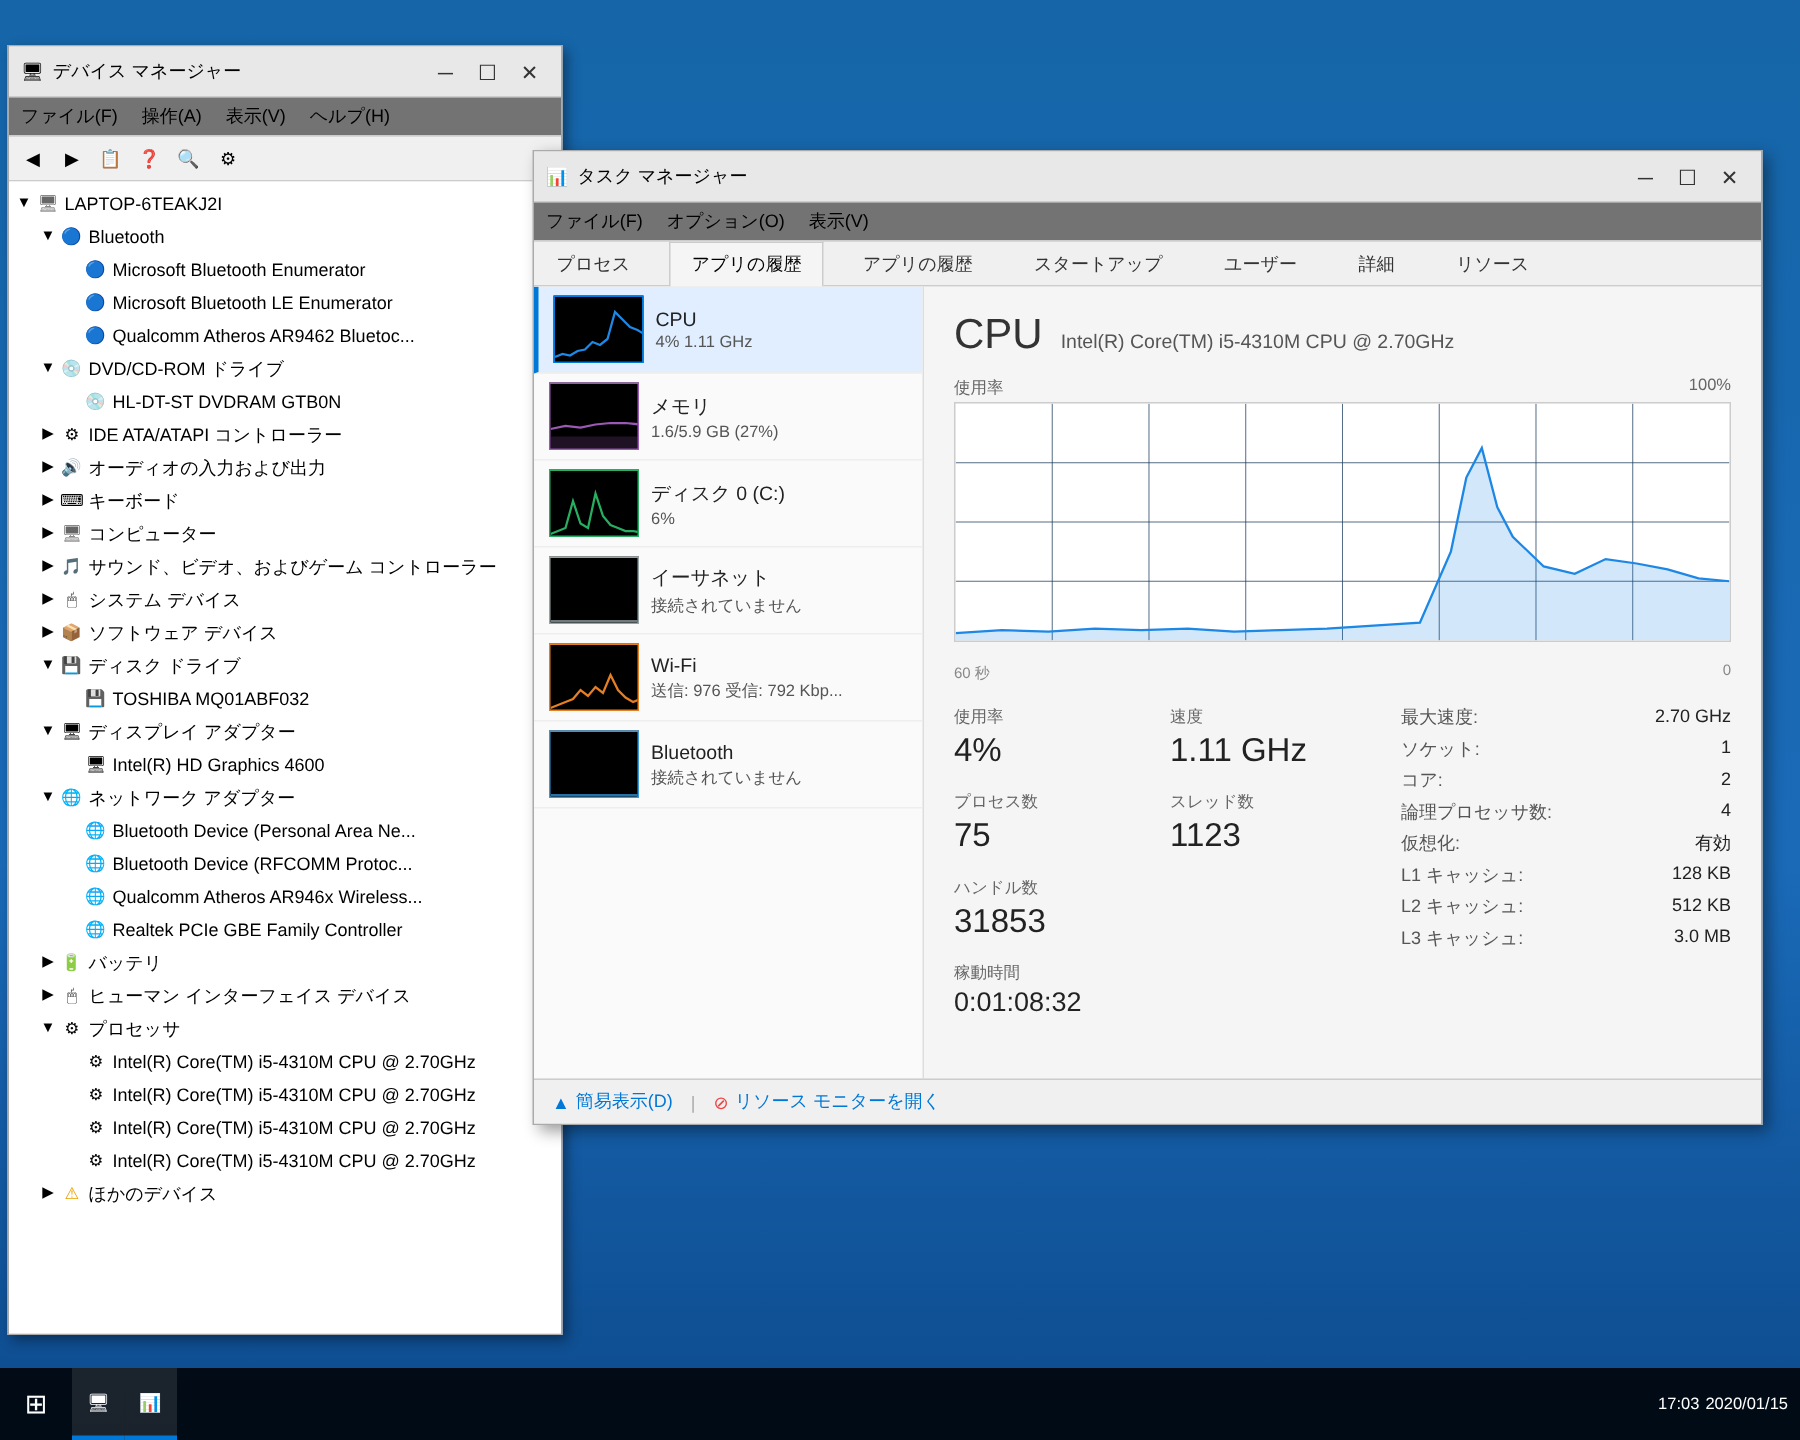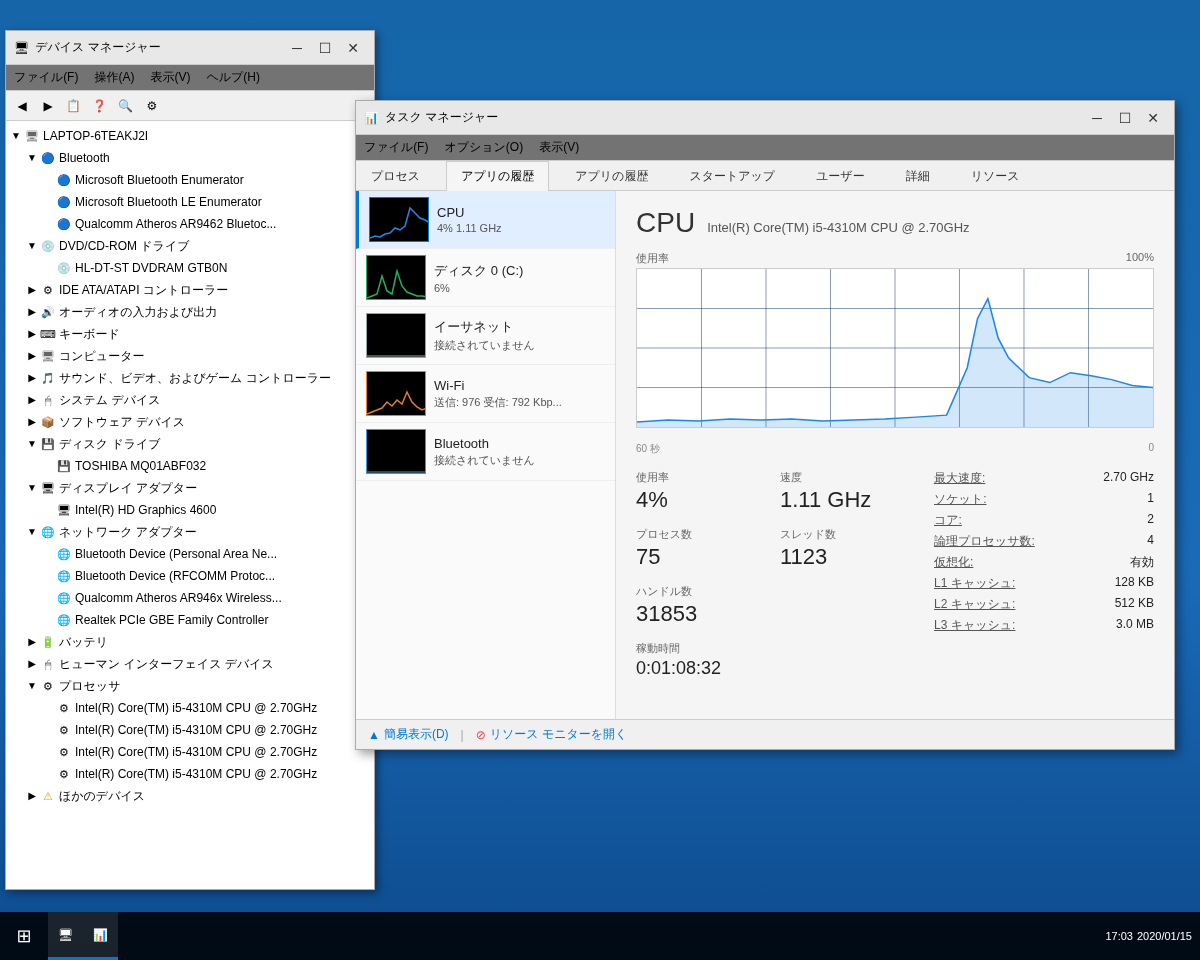--- a/index.html
+++ b/index.html
@@ -276,21 +276,21 @@
     .stat-label { font-size: 11px; color: #666; }
     .stat-value { font-size: 22px; font-weight: 300; color: #222; }
 
     .right-stat-row {
       display: flex;
       justify-content: space-between;
       margin-bottom: 4px;
       gap: 10px;
     }
 
-    .right-stat-label { color: #555; text-decoration: underline; }
+    .right-stat-label { color: #555; }
     .right-stat-value { color: #222; font-weight: 500; }
 
     .tm-footer {
       border-top: 1px solid #ccc;
       padding: 6px 12px;
       display: flex;
       align-items: center;
       gap: 12px;
       background: #f0f0f0;
       font-size: 12px;
@@ -677,20 +677,32 @@
             <svg width="60" height="45" viewBox="0 0 60 45">
               <polyline points="0,40 5,38 10,39 15,36 20,35 25,30 30,32 35,28 40,10 45,15 50,20 55,22 60,25" fill="none" stroke="#1e88e5" stroke-width="1.5"></polyline>
             </svg>
           </div>
           <div class="perf-item-info">
             <div class="perf-item-name">CPU</div>
             <div class="perf-item-value">4%  1.11 GHz</div>
           </div>
         </div>
 
+        <div class="perf-item">
+          <div class="perf-mini-chart mem-mini">
+            <svg width="60" height="45" viewBox="0 0 60 45">
+              <polyline points="0,30 10,28 20,29 30,27 40,26 50,26 60,27" fill="none" stroke="#9b59b6" stroke-width="1.5"></polyline>
+              <path d="M0,35 L60,35 L60,45 L0,45 Z" fill="#9b59b6" opacity="0.2"></path>
+            </svg>
+          </div>
+          <div class="perf-item-info">
+            <div class="perf-item-name">メモリ</div>
+            <div class="perf-item-value">1.6/5.9 GB (27%)</div>
+          </div>
+        </div>
 
         <div class="perf-item">
           <div class="perf-mini-chart disk-mini">
             <svg width="60" height="45" viewBox="0 0 60 45">
               <polyline points="0,42 5,40 10,38 15,20 20,35 25,38 30,15 35,30 40,36 45,38 50,40 55,40 60,41" fill="none" stroke="#27ae60" stroke-width="1.5"></polyline>
             </svg>
           </div>
           <div class="perf-item-info">
             <div class="perf-item-name">ディスク 0 (C:)</div>
             <div class="perf-item-value">6%</div>

